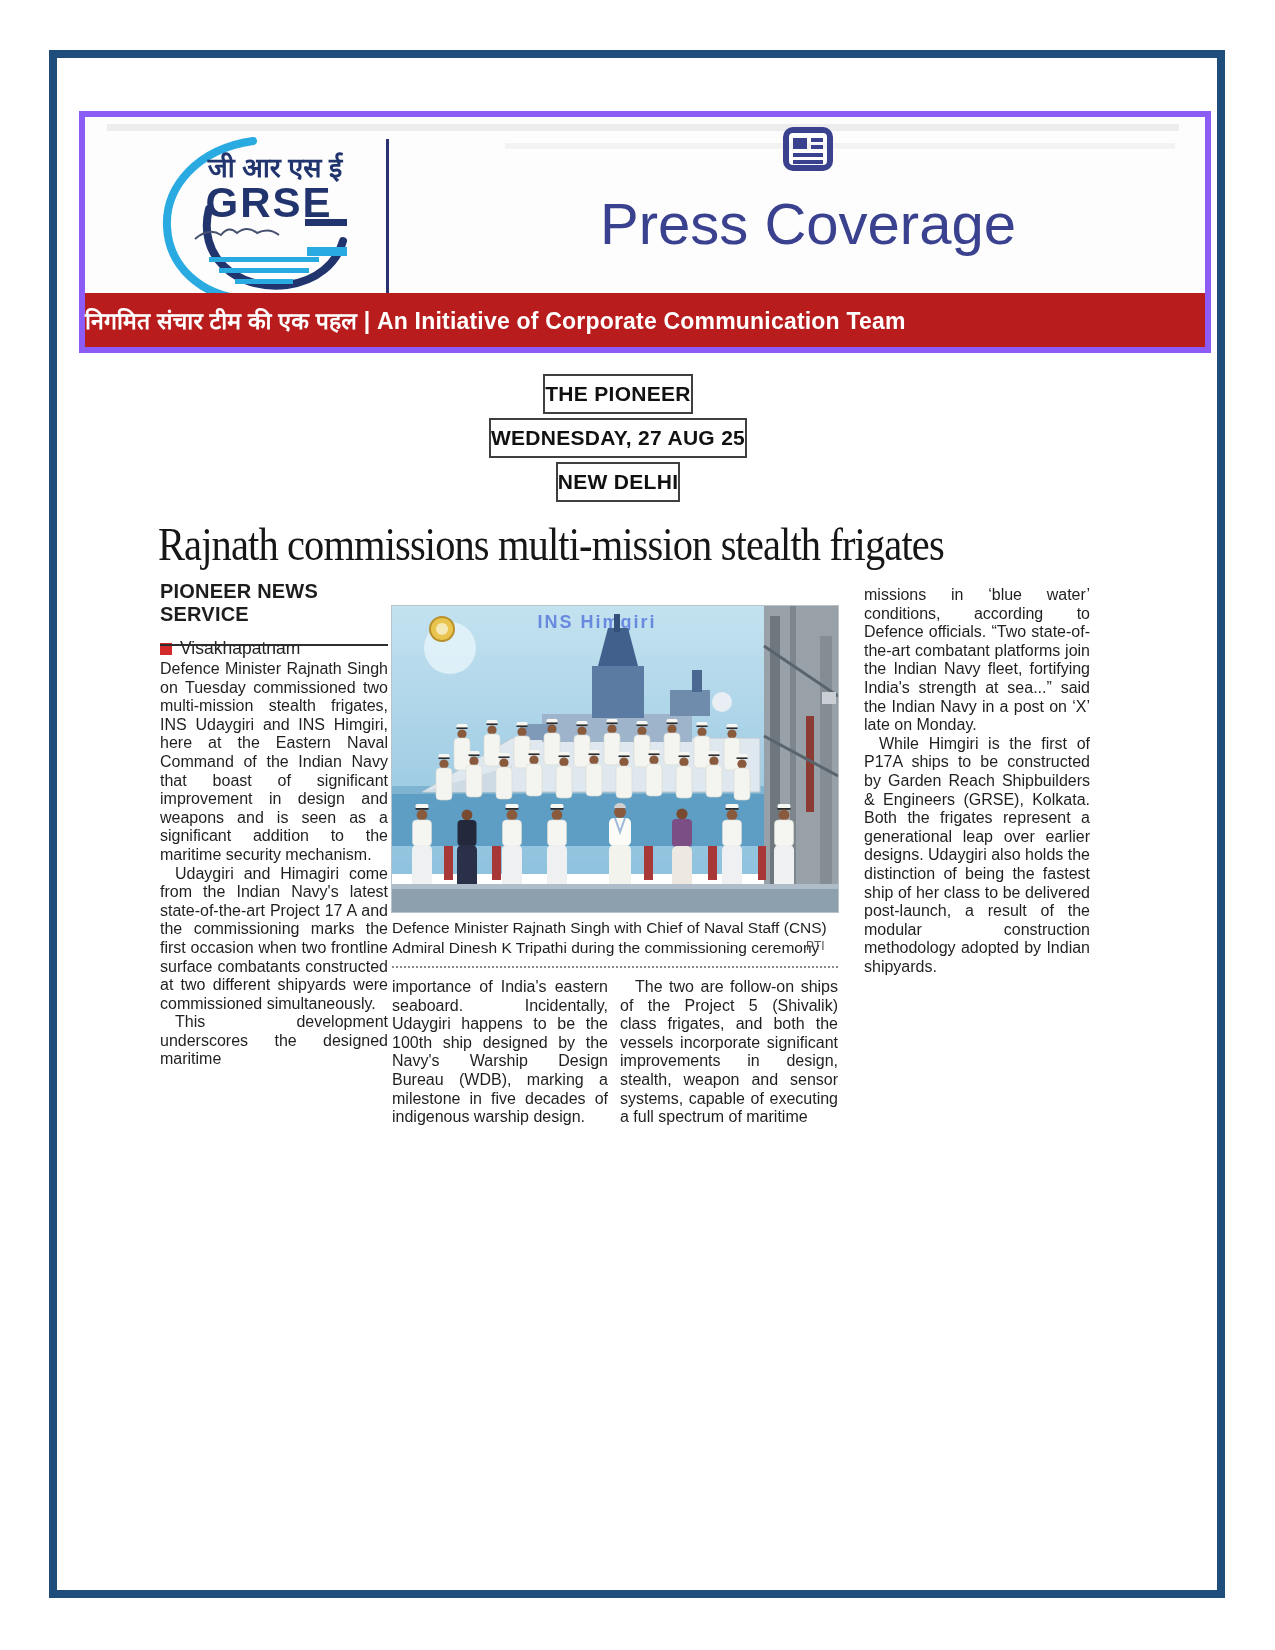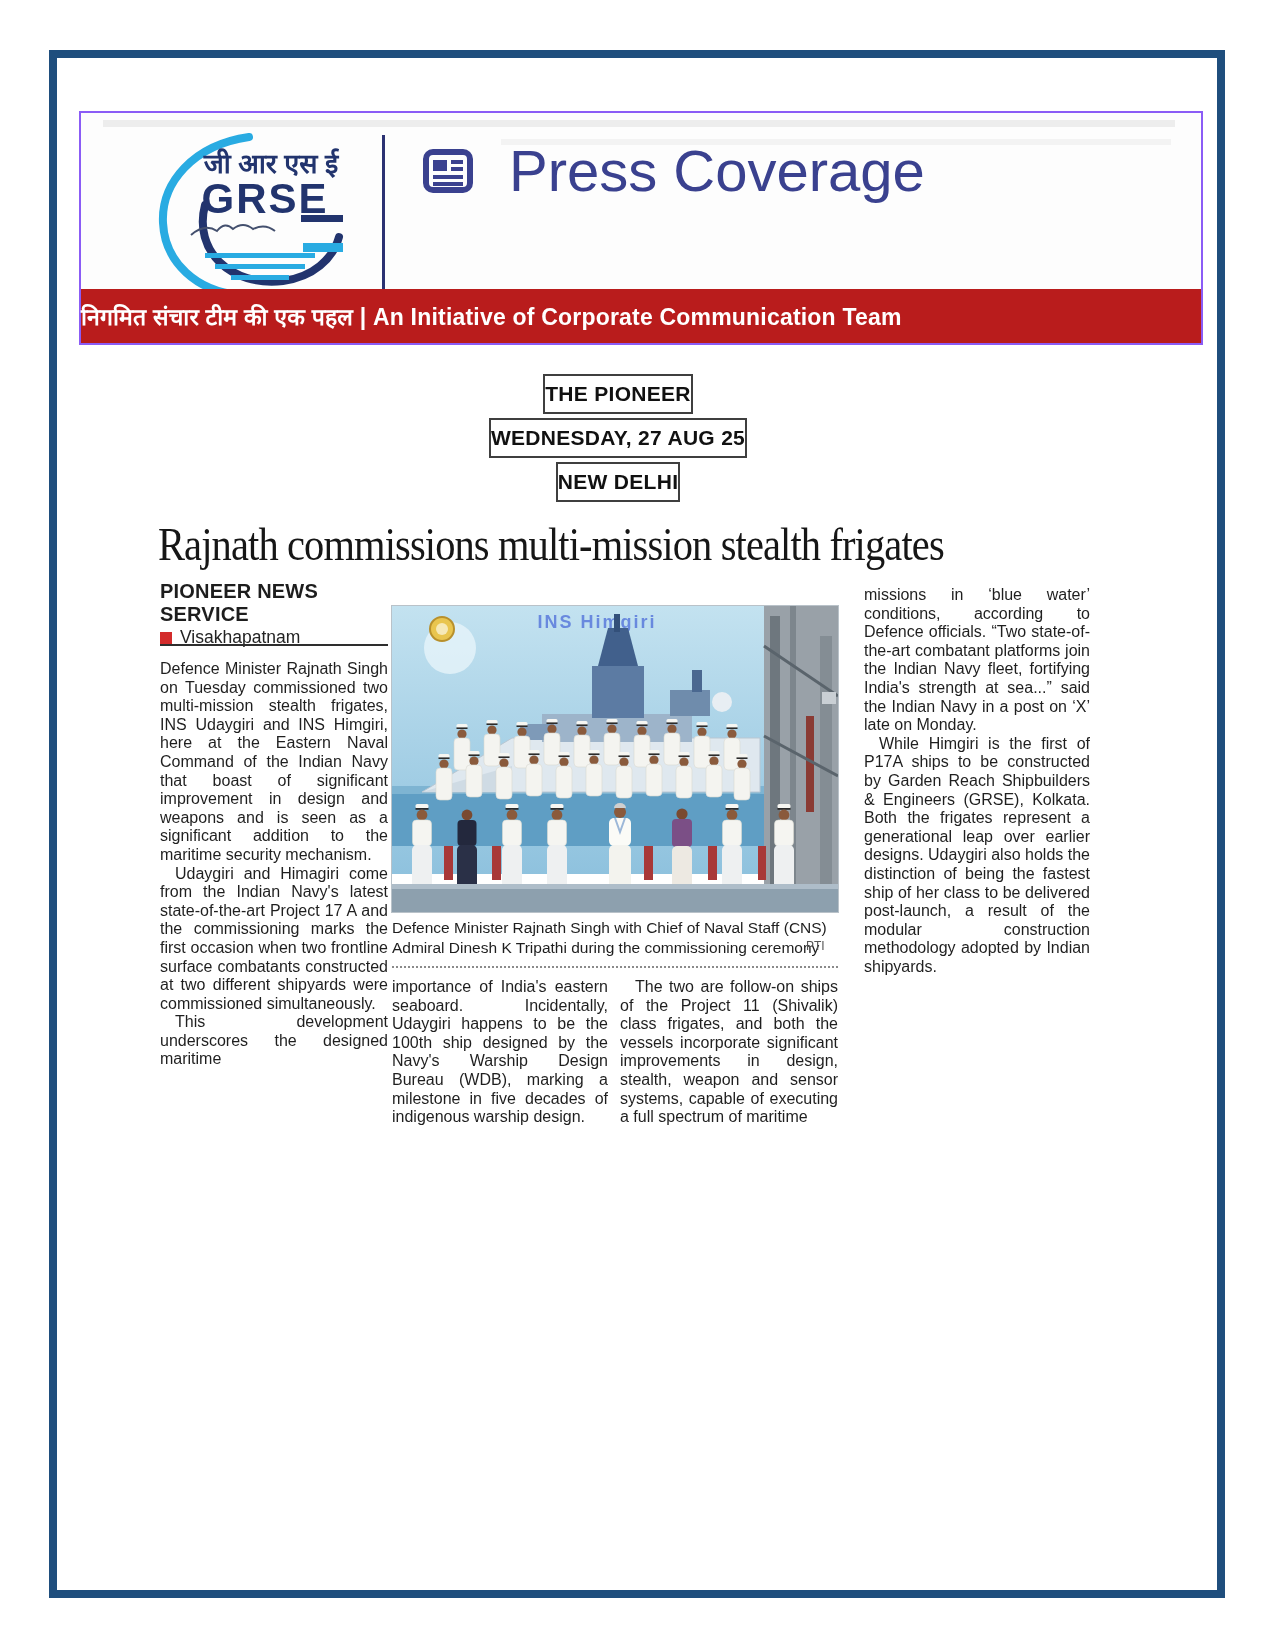--- a/index.html
+++ b/index.html
@@ -3,47 +3,47 @@
 <meta charset="utf-8">
 <style>
   html,body{margin:0;padding:0;background:#ffffff;}
   .page{position:relative;width:1275px;height:1650px;background:#ffffff;overflow:hidden;
         font-family:"Liberation Sans",sans-serif;color:#222;}
   
   .frame{position:absolute;left:49px;top:50px;width:1160px;height:1532px;
          border:8px solid #1f4e7d;background:#ffffff;}
   
   .header-box{position:absolute;left:73px;top:105px;width:1120px;height:230px;
-              border:2px solid #8b5cf6;background:#fdfdfd;}
+              border:6px solid #8b5cf6;background:#fdfdfd;}
   .scan-bar{position:absolute;left:22px;top:7px;right:26px;height:7px;background:#ededed;}
   .scan-bar2{position:absolute;left:420px;top:26px;right:30px;height:6px;background:#f3f3f3;}
   .logo-wrap{position:absolute;left:72px;top:18px;width:228px;height:168px;}
   .divider{position:absolute;left:301px;top:22px;width:3px;height:158px;background:#2b3272;}
   .title-block{position:absolute;left:338px;top:6px;width:770px;}
   .title-hindi{font-size:62px;font-weight:700;color:#2e3590;line-height:1.05;
                font-family:"Liberation Sans",sans-serif;}
-  .title-en-row{display:flex;align-items:center;gap:32px;margin-top:18px;}
+  .title-en-row{display:flex;align-items:center;gap:16px;margin-top:1px;flex-direction:column;}
   .title-english{font-size:58px;font-weight:500;color:#3a418f;letter-spacing:0px;}
   .banner{position:absolute;left:0;bottom:0;width:100%;height:54px;background:#b91c1c;
           display:flex;align-items:center;justify-content:flex-start;}
   .banner span{color:#ffffff;font-size:23px;font-weight:600;letter-spacing:.2px;}
   
   .masthead{position:absolute;left:100px;top:368px;width:1020px;display:flex;
             flex-direction:column;gap:4px;}
   .mast-row{border:2px solid #3f3f3f;height:36px;display:flex;align-items:center;
             justify-content:center;background:#fff;}
   .mast-row span{font-weight:700;font-size:21px;color:#111;letter-spacing:.3px;}
   
   .article{position:absolute;left:150px;top:512px;width:932px;height:600px;}
   .headline{position:absolute;left:0;top:0;width:932px;white-space:nowrap;
             font-family:"Liberation Serif",serif;font-weight:500;font-size:46px;color:#161616;
             transform:scaleX(.88);transform-origin:0 50%;letter-spacing:-1px;}
   .byline{position:absolute;left:2px;top:62px;width:228px;}
   .byline .svc{font-weight:700;font-size:20px;color:#1d1d1d;letter-spacing:.2px;}
-  .byline .dateline{display:flex;align-items:center;gap:8px;margin-top:1px;}
+  .byline .dateline{display:flex;align-items:center;gap:8px;margin-top:12px;}
   .red-sq{width:12px;height:12px;background:#d32b2b;display:inline-block;}
   .byline .city{font-size:17.5px;color:#232323;}
   .byline-rule{position:absolute;left:2px;top:126px;width:228px;height:2px;background:#2e2e2e;}
   .col{position:absolute;font-size:16px;line-height:18.6px;text-align:justify;color:#1f1f1f;}
   .col p{margin:0;}
   .col p + p{text-indent:15px;}
   .col1{left:2px;top:142px;width:228px;}
   .col2{left:234px;top:460px;width:216px;}
   .col3{left:462px;top:460px;width:218px;}
   .col4{left:706px;top:68px;width:226px;}
@@ -264,21 +264,21 @@
       </div>
 
       <div class="caption">Defence Minister Rajnath Singh with Chief of Naval Staff (CNS) Admiral Dinesh K Tripathi during the commissioning ceremony</div>
       <div class="credit">PTI</div>
       <div class="dotline"></div>
 
       <div class="col col2" lang="en">
         <p>importance of India's eastern seaboard. Incidentally, Udaygiri happens to be the 100th ship designed by the Navy's Warship Design Bureau (WDB), marking a milestone in five decades of indigenous warship design.</p>
       </div>
       <div class="col col3" lang="en">
-        <p class="indent-first">The two are follow-on ships of the Project 11 (Shivalik) class frigates, and both the vessels incorporate significant improvements in design, stealth, weapon and sensor systems, capable of executing a full spectrum of maritime</p>
+        <p class="indent-first">The two are follow-on ships of the Project 5 (Shivalik) class frigates, and both the vessels incorporate significant improvements in design, stealth, weapon and sensor systems, capable of executing a full spectrum of maritime</p>
       </div>
       <div class="col col4" lang="en">
         <p>missions in ‘blue water’ conditions, according to Defence officials. “Two state-of-the-art combatant platforms join the Indian Navy fleet, fortifying India's strength at sea...” said the Indian Navy in a post on ‘X’ late on Monday.</p>
         <p>While Himgiri is the first of P17A ships to be constructed by Garden Reach Shipbuilders &amp; Engineers (GRSE), Kolkata. Both the frigates represent a generational leap over earlier designs. Udaygiri also holds the distinction of being the fastest ship of her class to be delivered post-launch, a result of the modular construction methodology adopted by Indian shipyards.</p>
       </div>
     </div>
 
   </div>
 </div>
 

